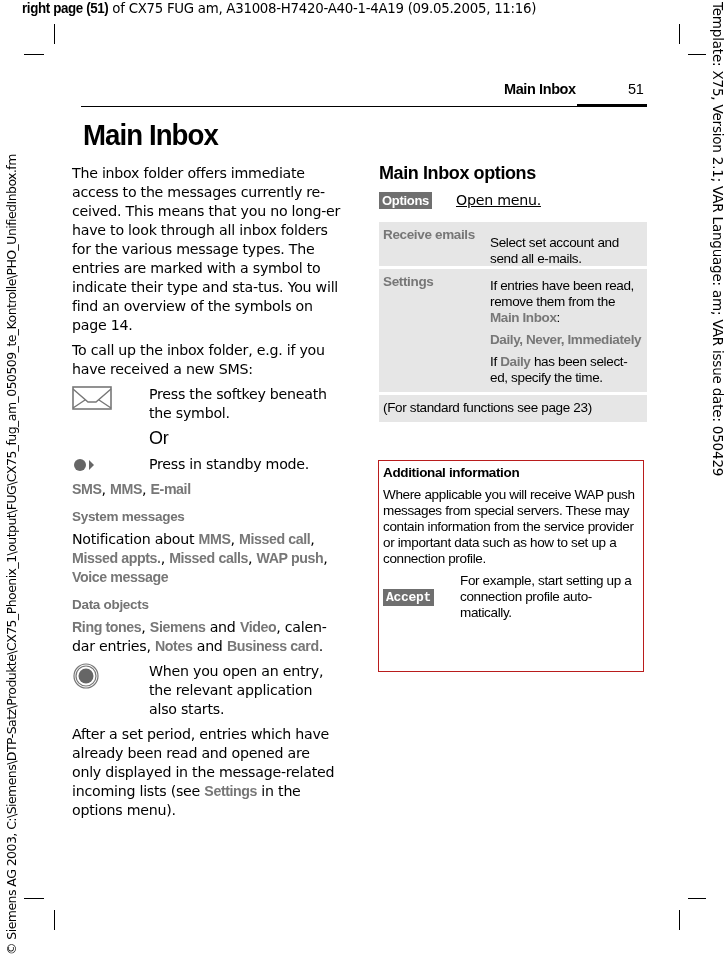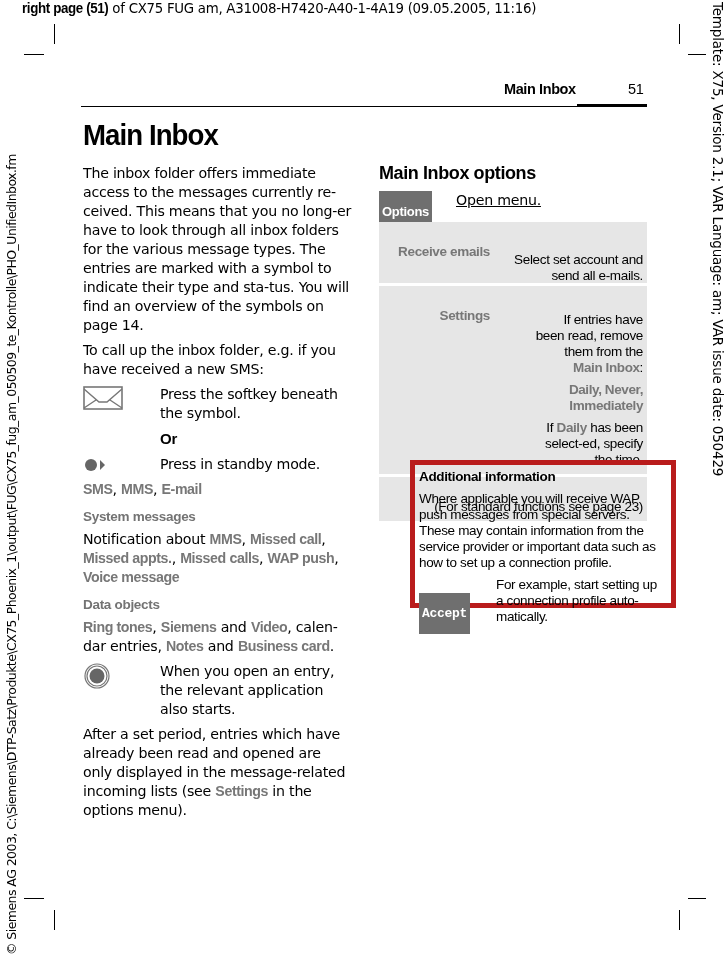--- a/index.html
+++ b/index.html
@@ -10,40 +10,40 @@
   .side-right span { position:absolute; left:0; top:0; transform-origin:left top; transform:translate(16px,0) rotate(90deg); white-space:nowrap; font-size:13.5px; letter-spacing:-0.2px; }
   .side-left { position:absolute; left:2px; top:60px; width:16px; height:895px; }
   .side-left span { position:absolute; left:0; top:0; transform-origin:left top; transform:translate(2px,895px) rotate(-90deg); white-space:nowrap; font-size:12.5px; letter-spacing:-0.55px; }
   .crop { position:absolute; background:#000; }
   .header-title { position:absolute; left:504px; top:81px; font-size:14.5px; font-weight:bold; font-family:"Liberation Sans", sans-serif; letter-spacing:-0.4px; }
   .header-page { position:absolute; left:628px; top:81px; font-size:14.5px; font-weight:normal; font-family:"Liberation Sans", sans-serif; letter-spacing:-0.3px; }
   .rule { position:absolute; left:81px; top:106px; width:566px; height:1px; background:#000; }
   .rule-thick { position:absolute; left:577px; top:104px; width:70px; height:3px; background:#000; }
   h1 { position:absolute; left:83px; top:118px; margin:0; font-family:"Liberation Sans", sans-serif; font-size:30px; font-weight:bold; letter-spacing:-1px; transform:scaleX(0.92); transform-origin:left top; }
   .col { position:absolute; font-size:14.2px; line-height:19px; letter-spacing:-0.25px; }
-  .left-col { left:83px; top:164px; width:270px; }
+  .left-col { left:72px; top:164px; width:270px; }
   .left-col p { margin:0 0 6px 0; }
   .gr { color:#777; font-family:"Liberation Sans", sans-serif; font-weight:bold; letter-spacing:-0.4px; }
   .sub { font-family:"Liberation Sans", sans-serif; font-weight:bold; font-size:13.5px; color:#737373; letter-spacing:-0.3px; margin:8px 0 4px 0; }
   .row { position:relative; padding-left:77px; margin:0 0 6px 0; min-height:19px; }
   .row .ic { position:absolute; left:0; top:0; }
-  .kw { font-family:"Liberation Sans", sans-serif; font-weight:bold; font-size:15px; }
+  .kw { font-family:"Liberation Sans", sans-serif; font-weight:normal; font-size:18px; }
   .right-col { left:379px; top:164px; width:268px; }
   h2 { margin:0; font-family:"Liberation Sans", sans-serif; font-size:18px; font-weight:bold; letter-spacing:-0.4px; }
-  .softkey { display:inline-block; background:#6f6f6f; color:#fff; font-family:"Liberation Sans", sans-serif; font-weight:bold; font-size:13px; padding:12px 3px; line-height:17px; letter-spacing:-0.3px; }
+  .softkey { display:inline-block; background:#6f6f6f; color:#fff; font-family:"Liberation Sans", sans-serif; font-weight:bold; font-size:13px; padding:0 3px; line-height:17px; letter-spacing:-0.3px; }
   .sk-row { position:relative; margin-top:8px; height:20px; }
   .sk-row .desc { position:absolute; left:77px; top:0px; font-size:14.2px;text-decoration:underline; }
   .opt-table { position:absolute; left:379px; top:222px; width:268px; font-family:"Liberation Sans", sans-serif; font-size:13.5px; line-height:16px; letter-spacing:-0.35px; }
-  .opt { background:#e6e6e6; margin-bottom:3px; display:flex; padding:22px 4px 6px 4px;text-align:right; }
+  .opt { background:#e6e6e6; margin-bottom:3px; display:flex; padding:5px 4px 6px 4px; }
   .opt .k { width:107px; color:#777; font-weight:bold; }
   .opt .v { flex:1; }
   .opt .v p { margin:0 0 6px 0; }
   .opt .v p:last-child { margin-bottom:0; }
   .opt.full { display:block; }
-  .infobox { position:absolute; left:378px; top:460px; width:266px; height:148px; border:5px solid #b91c1c; font-family:"Liberation Sans", sans-serif; font-size:13.5px; line-height:16px; letter-spacing:-0.35px; padding:4px 4px; box-sizing:border-box;margin-left:32px; }
+  .infobox { position:absolute; left:378px; top:460px; width:266px; height:212px; border:1px solid #b91c1c; font-family:"Liberation Sans", sans-serif; font-size:13.5px; line-height:16px; letter-spacing:-0.35px; padding:4px 4px; box-sizing:border-box; }
   .infobox .title { font-weight:bold; margin-bottom:6px; }
   .infobox p { margin:0 0 6px 0; }
   .infobox .acc { position:relative; padding-left:77px; }
   .infobox .acc .softkey { position:absolute; left:0; top:16px;font-family:Liberation Mono, monospace; }
 </style>
 </head>
 <body>
 
 <div class="topline"><b>right page (51)</b><span> of CX75 FUG am, A31008-H7420-A40-1-4A19 (09.05.2005, 11:16)</span></div>
 
@@ -118,21 +118,21 @@
   </div>
 </div>
 
 <div class="opt-table">
   <div class="opt" style="height:33px;">
     <div class="k">Receive emails</div>
     <div class="v" style="padding-top:8px;">Select set account and send all e-mails.</div>
   </div>
   <div class="opt">
     <div class="k">Settings</div>
-    <div class="v" style="padding-top:4px;margin-left:43px;">
+    <div class="v" style="padding-top:4px;">
       <p><span>If entries have been read, remove them from the </span><span class="gr">Main Inbox</span><span>:</span></p>
       <p class="gr">Daily, Never, Immediately</p>
       <p><span>If </span><span class="gr">Daily</span><span> has been select-ed, specify the time.</span></p>
     </div>
   </div>
   <div class="opt full">(For standard functions see page 23)</div>
 </div>
 
 <div class="infobox">
   <div class="title">Additional information</div>

